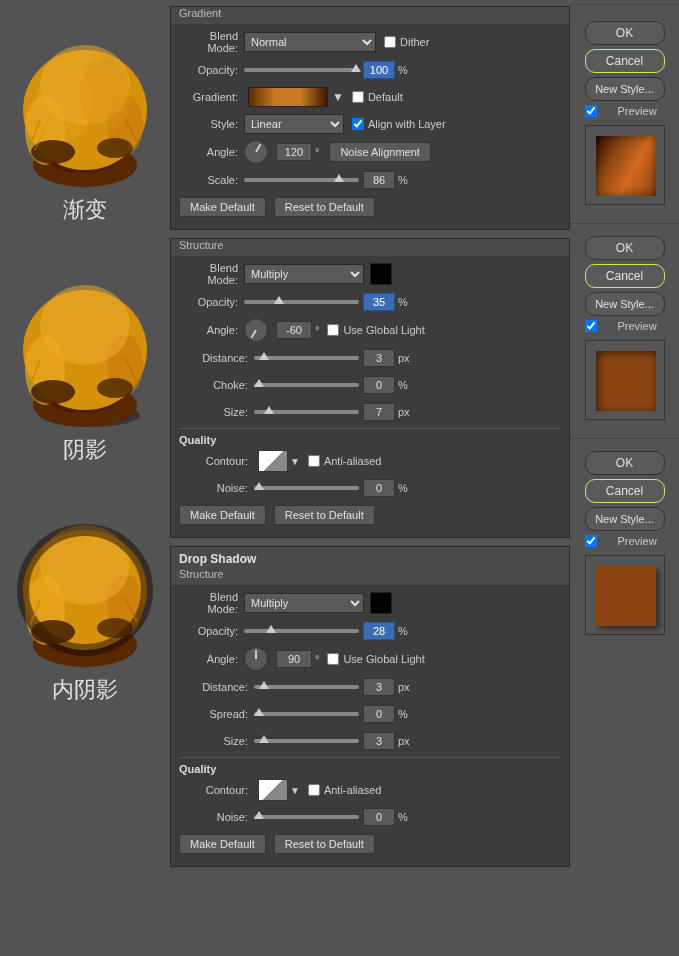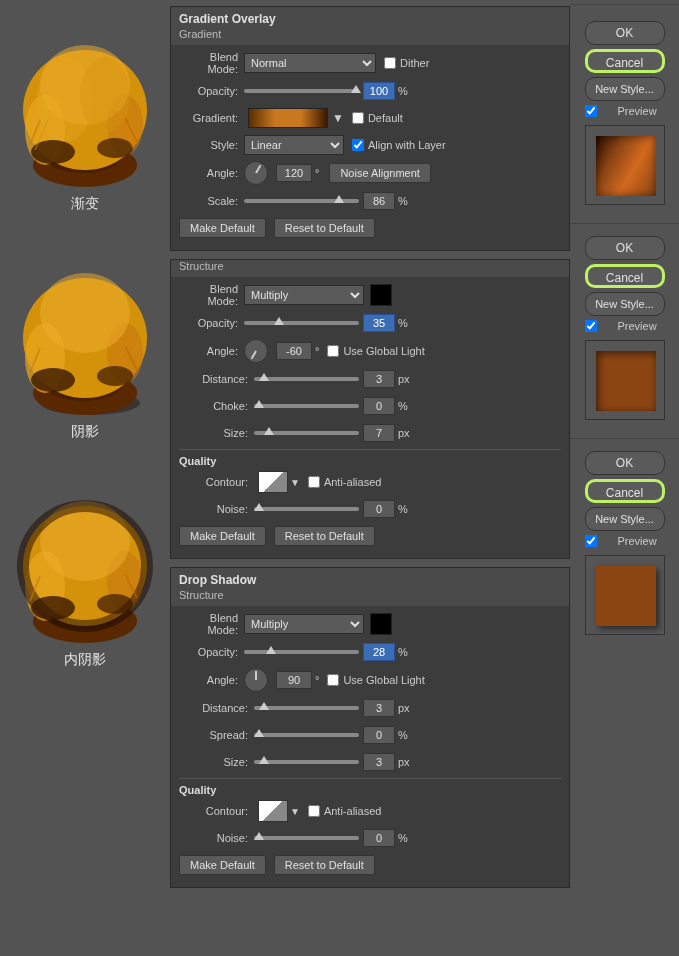--- a/index.html
+++ b/index.html
@@ -27,21 +27,21 @@
     }
 
     .preview-block {
       display: flex;
       flex-direction: column;
       align-items: center;
       margin-top: 10px;
     }
 
     .label-cn {
-      font-size: 14px;
+      font-size: 22px;
       color: #e0e0e0;
       margin-top: 5px;
       margin-bottom: 15px;
     }
 
     
     .panels-column {
       position: absolute;
       left: 170px;
       top: 0;
@@ -261,21 +261,21 @@
       display: block;
       margin: 8px auto 4px auto;
       text-align: center;
       line-height: 22px;
     }
 
     .cancel-button {
       width: 80px;
       height: 24px;
       background: #5a5a5a;
-      border: 3px solid #bef264;
+      border: 1px solid #bef264;
       border-radius: 10px;
       color: #e0e0e0;
       font-size: 12px;
       cursor: pointer;
       display: block;
       margin: 4px auto;
       text-align: center;
       line-height: 22px;
     }
 
@@ -426,21 +426,20 @@
         <line x1="110" y1="118" x2="122" y2="142" stroke="#c06800" stroke-width="2" opacity="0.6"></line>
       </svg>
     </div>
     <div class="label-cn">内阴影</div>
   </div>
 </div>
 
 <div class="panels-column">
 
   <div class="panel" style="margin-top:6px;">
-    <div class="panel-title">Gradient Overlay</div>
     <div class="panel-subtitle">Gradient</div>
     <div class="panel-body">
 
       <div class="form-row">
         <span class="form-label">Blend Mode:</span>
         <select class="ps-select" style="width:132px;">
           <option>Normal</option>
           <option>Multiply</option>
           <option>Screen</option>
         </select>

